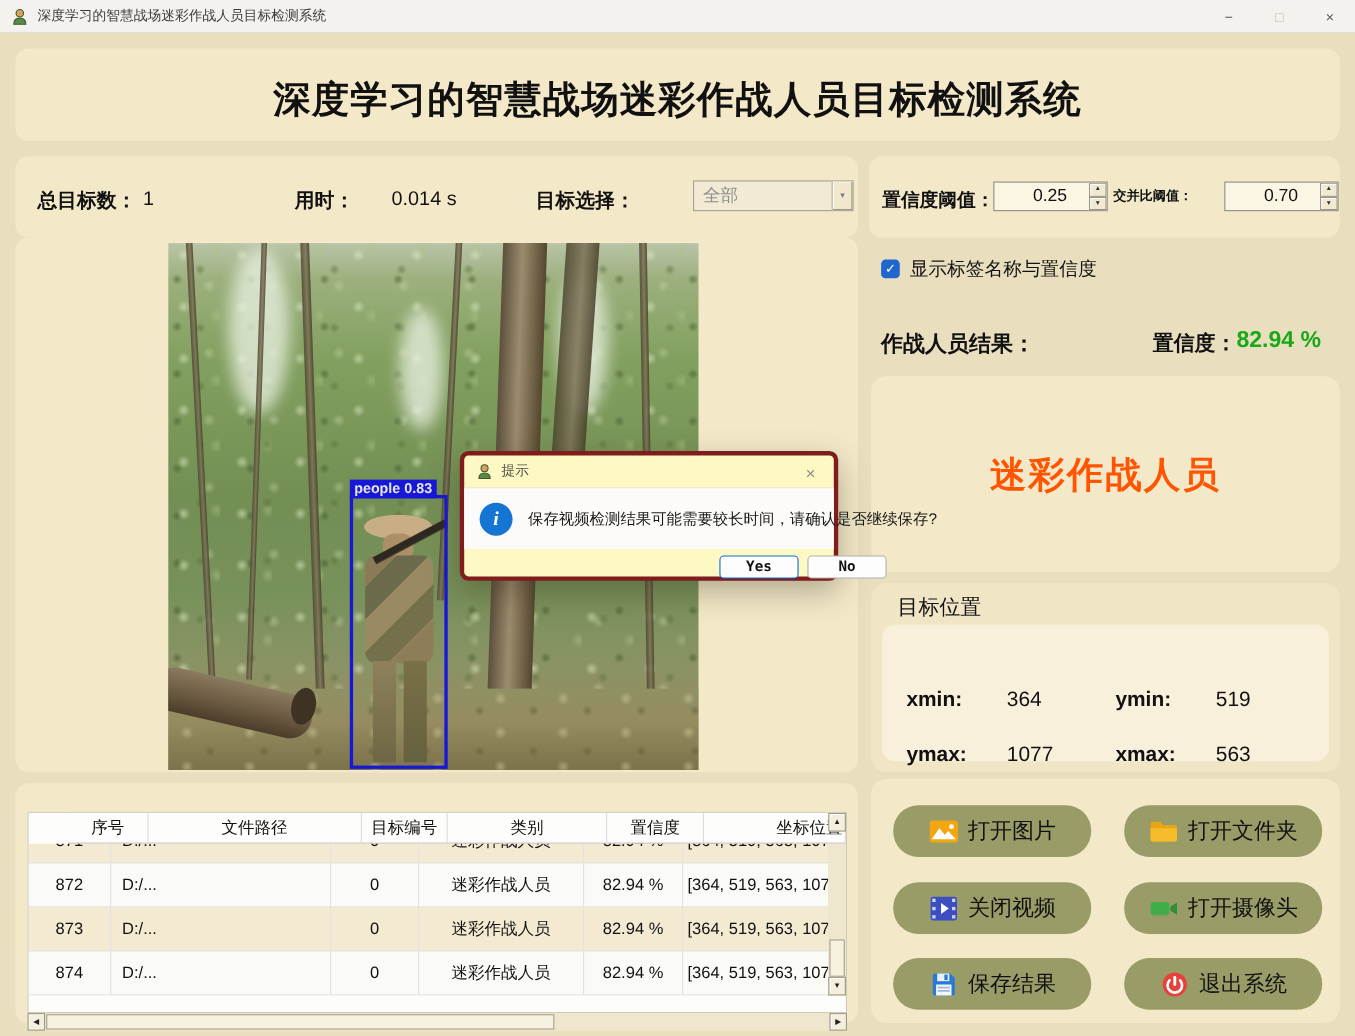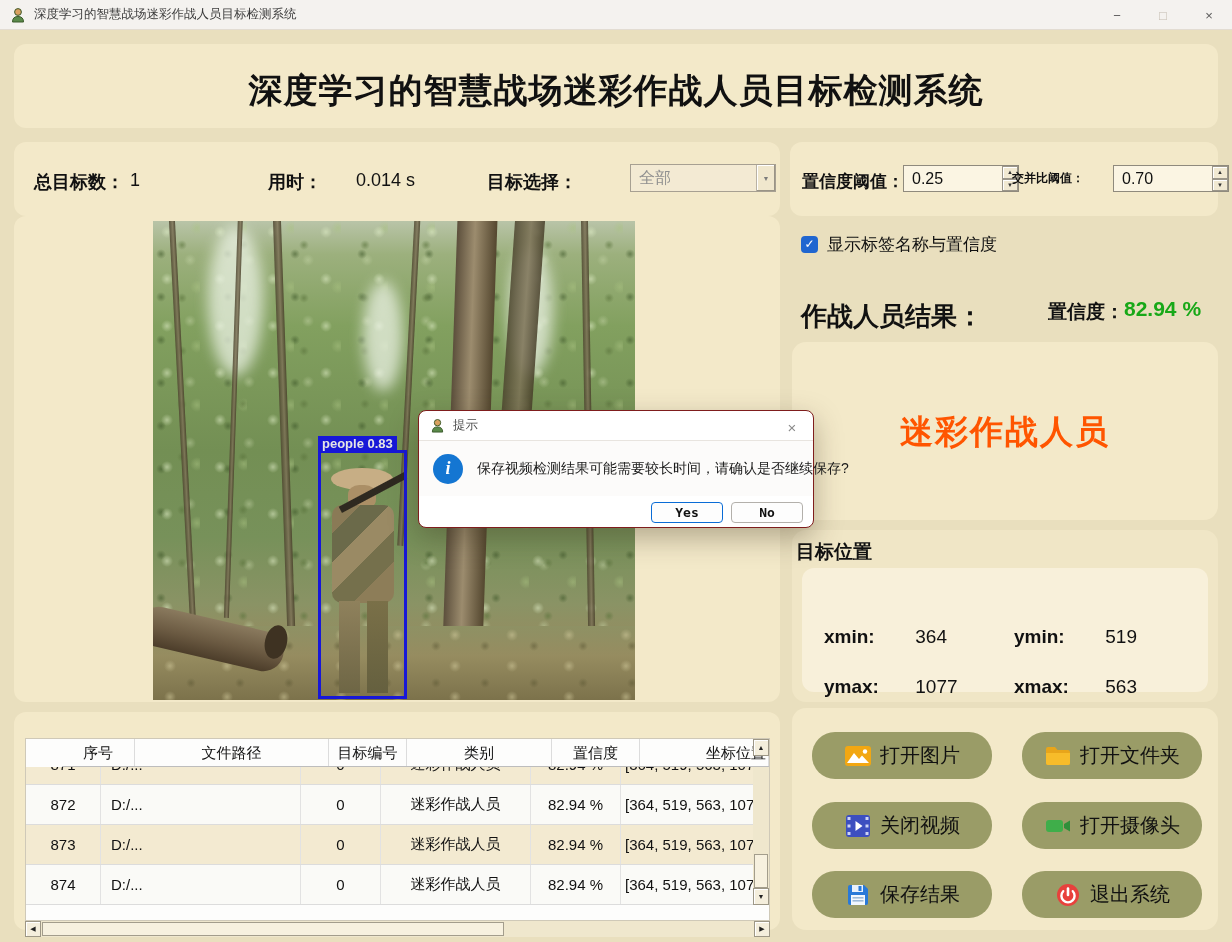--- a/index.html
+++ b/index.html
@@ -26,35 +26,35 @@
     font-size:34px; font-weight:bold; letter-spacing:1px; }
   
   .srow { position:absolute; font-size:18px; top:28px; white-space:nowrap; }
   
   .combo { position:absolute; left:616px; top:22px; width:146px; height:28px;
     background:#f3ead3; border:1px solid #a7a092; display:flex; align-items:center; }
   .combo .cval { flex:1; padding-left:8px; font-size:16px; color:#8f8f8f; }
   .combo .cbtn { width:19px; height:26px; background:#f0e7cd; border-left:1px solid #b9b2a4;
     display:flex; align-items:center; justify-content:center; font-size:7px; color:#7c7c7c; box-shadow: inset -1px -1px 0 #9a9486, inset 1px 1px 0 #fff;}
   
-  .spin { position:absolute; top:23px; height:27px; width:116px; background:#fbf5e3;
-    border:1px solid #8f8a7d; display:flex; }
+  .spin { position:absolute; top:23px; height:27px; width:104px; background:#fbf5e3;
+    border:1px solid #8f8a7d; display:flex;padding-left:27px; }
   .spin .sval { flex:1; font-size:16px; padding:4px 0 0 8px; }
   .spin .sbtns { width:16px; display:flex; flex-direction:column; }
   .spin .sbtn { flex:1; background:#f1e9d2; border:1px solid #9b968a; font-size:6px;
     display:flex; align-items:center; justify-content:center; color:#333; box-shadow:inset 1px 1px 0 #fff; }
   
   .checkrow { position:absolute; left:801px; top:233px; display:flex; align-items:center; }
   .checkbox { width:17px; height:17px; background:#2066d0; border-radius:4px; color:#fff;
     font-size:12px; line-height:17px; text-align:center; }
   .checklabel { margin-left:9px; font-size:17px; }
   
   .result-class { position:absolute; width:100%; top:68px; text-align:center;
     font-size:33px; font-weight:bold; color:#ff5500; letter-spacing:2px; }
-  .pos-title { position:absolute; left:4px; top:9px; font-size:19px; font-weight:bold; }
+  .pos-title { position:absolute; left:24px; top:9px; font-size:19px; font-weight:normal; }
   .pos-inner { position:absolute; left:10px; top:38px; width:406px; height:124px;
     background:#f8f0da; border-radius:12px; }
   .pos-item { position:absolute; font-size:19px; white-space:nowrap; }
   .pos-item .pl { font-weight:bold; display:inline-block; width:86px;margin-top:32px; }
   
   .act-btn { position:absolute; width:180px; height:47px; background:#9a9c67; border-radius:23px;
     display:flex; align-items:center; justify-content:center; gap:9px; font-size:20px; cursor:default; }
   .act-btn .ic { width:27px; height:24px; display:flex; align-items:center; justify-content:center; }
   
   .photo { position:absolute; left:139px; top:5px; width:482px; height:479px; overflow:hidden;
@@ -108,22 +108,22 @@
   .vscroll .up { position:absolute; top:-28px; left:0; width:16px; height:17px; }
   .vscroll .vthumb { position:absolute; left:1px; bottom:17px; width:14px; height:34px;
     background:#f7f1df; border:1px solid #a39d8c; }
   .vscroll .down { position:absolute; bottom:0; left:0; width:16px; height:17px; }
   .hscroll { position:absolute; left:11px; top:209px; width:745px; height:16px; background:#efe7cd; }
   .hscroll .left { position:absolute; left:0; top:0; width:16px; height:16px; }
   .hscroll .hthumb { position:absolute; left:17px; top:1px; width:462px; height:14px;
     background:#f7f1df; border:1px solid #a39d8c; }
   .hscroll .right { position:absolute; right:0; top:0; width:16px; height:16px; }
   
-  .dialog { position:absolute; left:418px; top:410px; width:396px; height:118px;
-    background:#ffffff; border:1px solid #7f1d1d; border-radius:8px;
+  .dialog { position:absolute; left:418px; top:410px; width:344px; height:118px;
+    background:#fef9c3; border:4px solid #7f1d1d; border-radius:8px;
     box-shadow:0 10px 28px rgba(60,50,30,.35); z-index:60; }
   .dlg-titlebar { position:absolute; left:0; top:0; width:100%; height:30px; display:flex;
     align-items:center; border-bottom:1px solid #e8e4df; }
   .dlg-titlebar .app-icon { margin-left:11px; width:15px; height:15px; }
   .dlg-titlebar .dtext { margin-left:8px; font-size:12.5px; color:#4a4a4a; }
   .dlg-close { position:absolute; right:10px; top:5px; width:22px; height:22px; display:flex;
     align-items:center; justify-content:center; color:#8a8a8a; font-size:15px; }
   .dlg-body { position:absolute; left:0; top:30px; width:100%; height:55px; background:#fcfbfa;
     display:flex; align-items:center; }
   .info-icon { margin-left:14px; width:30px; height:30px; border-radius:50%; background:#1476d2;
@@ -216,21 +216,21 @@
         <div class="det-label">people 0.83</div>
       </div>
     </div>
   </div>
 
   <div class="checkrow">
     <div class="checkbox">✓</div>
     <span class="checklabel">显示标签名称与置信度</span>
   </div>
 
-  <span style="position:absolute; left:801px; top:299px; font-size:26px; font-weight:bold;">作战人员结果：</span>
+  <span style="position:absolute; left:801px; top:299px; font-size:20px; font-weight:bold;">作战人员结果：</span>
   <span style="position:absolute; left:1048px; top:299px; font-size:19px; font-weight:bold;">置信度：</span>
   <span style="position:absolute; left:1124px; top:297px; font-size:21px; font-weight:bold; color:#18a818;">82.94 %</span>
 
   <div class="panel" style="left:792px; top:342px; width:426px; height:178px; border-radius:14px;">
     <div class="result-class">迷彩作战人员</div>
   </div>
 
   <div class="panel" style="left:792px; top:530px; width:426px; height:172px; border-radius:14px; background:#f0e6c6;">
     <div class="pos-title">目标位置</div>
     <div class="pos-inner">

